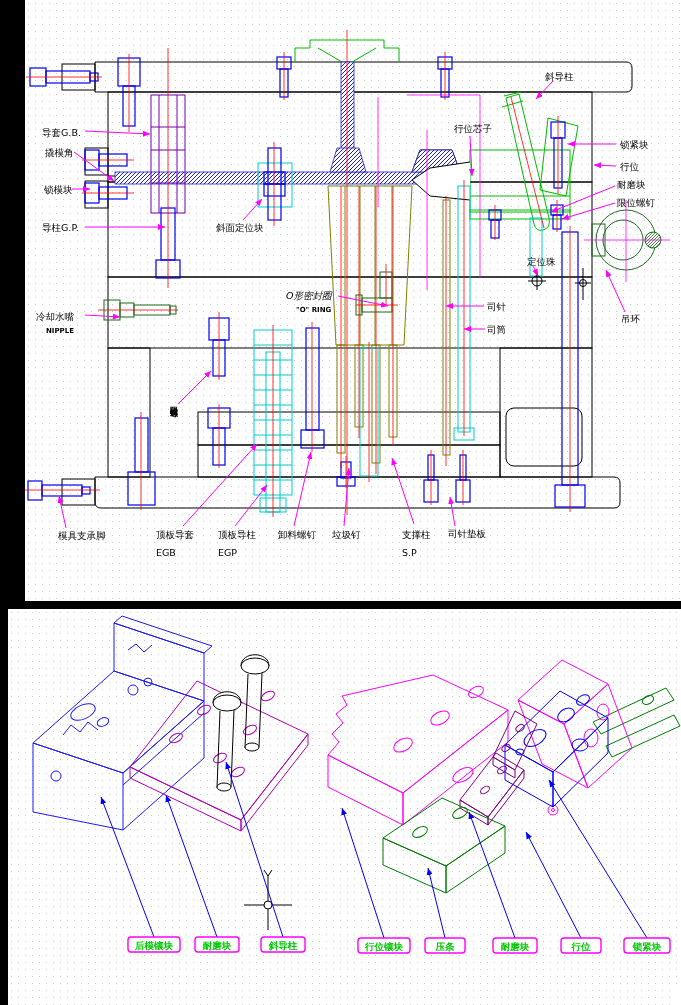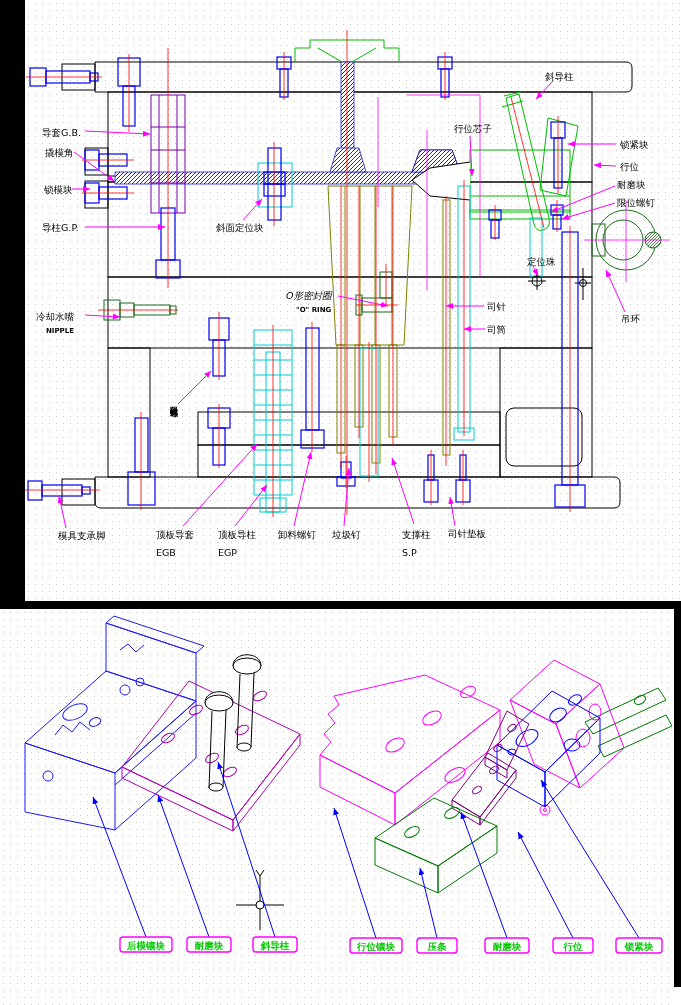--- a/index.html
+++ b/index.html
@@ -1,21 +1,21 @@
 <!DOCTYPE html>
 <html><head>
 <meta charset="utf-8">
 <style>
   html,body{margin:0;padding:0;background:#000;}
   body{width:681px;height:1005px;position:relative;font-family:"DejaVu Sans",sans-serif;}
   .panel{position:absolute;background-color:#fff;
     background-image:radial-gradient(circle,#c9c9c9 0.7px,rgba(0,0,0,0) 0.9px);
     background-size:7px 7px;overflow:hidden;}
   #top-panel{left:25px;top:0;width:656px;height:601px;}
-  #bottom-panel{left:0;top:609px;width:674px;height:396px;}
+  #bottom-panel{left:8px;top:609px;width:674px;height:396px;}
   #corner-white{position:absolute;left:674px;top:987px;width:7px;height:18px;background:#fff;}
   svg{display:block;}
   .vnote{position:absolute;left:143px;top:400px;writing-mode:vertical-rl;
     font-size:8px;font-weight:bold;color:#000;letter-spacing:1px;line-height:10px;}
   text{font-family:"DejaVu Sans",sans-serif;}
 </style>
 </head>
 <body>
 
 <div id="top-panel" class="panel">

